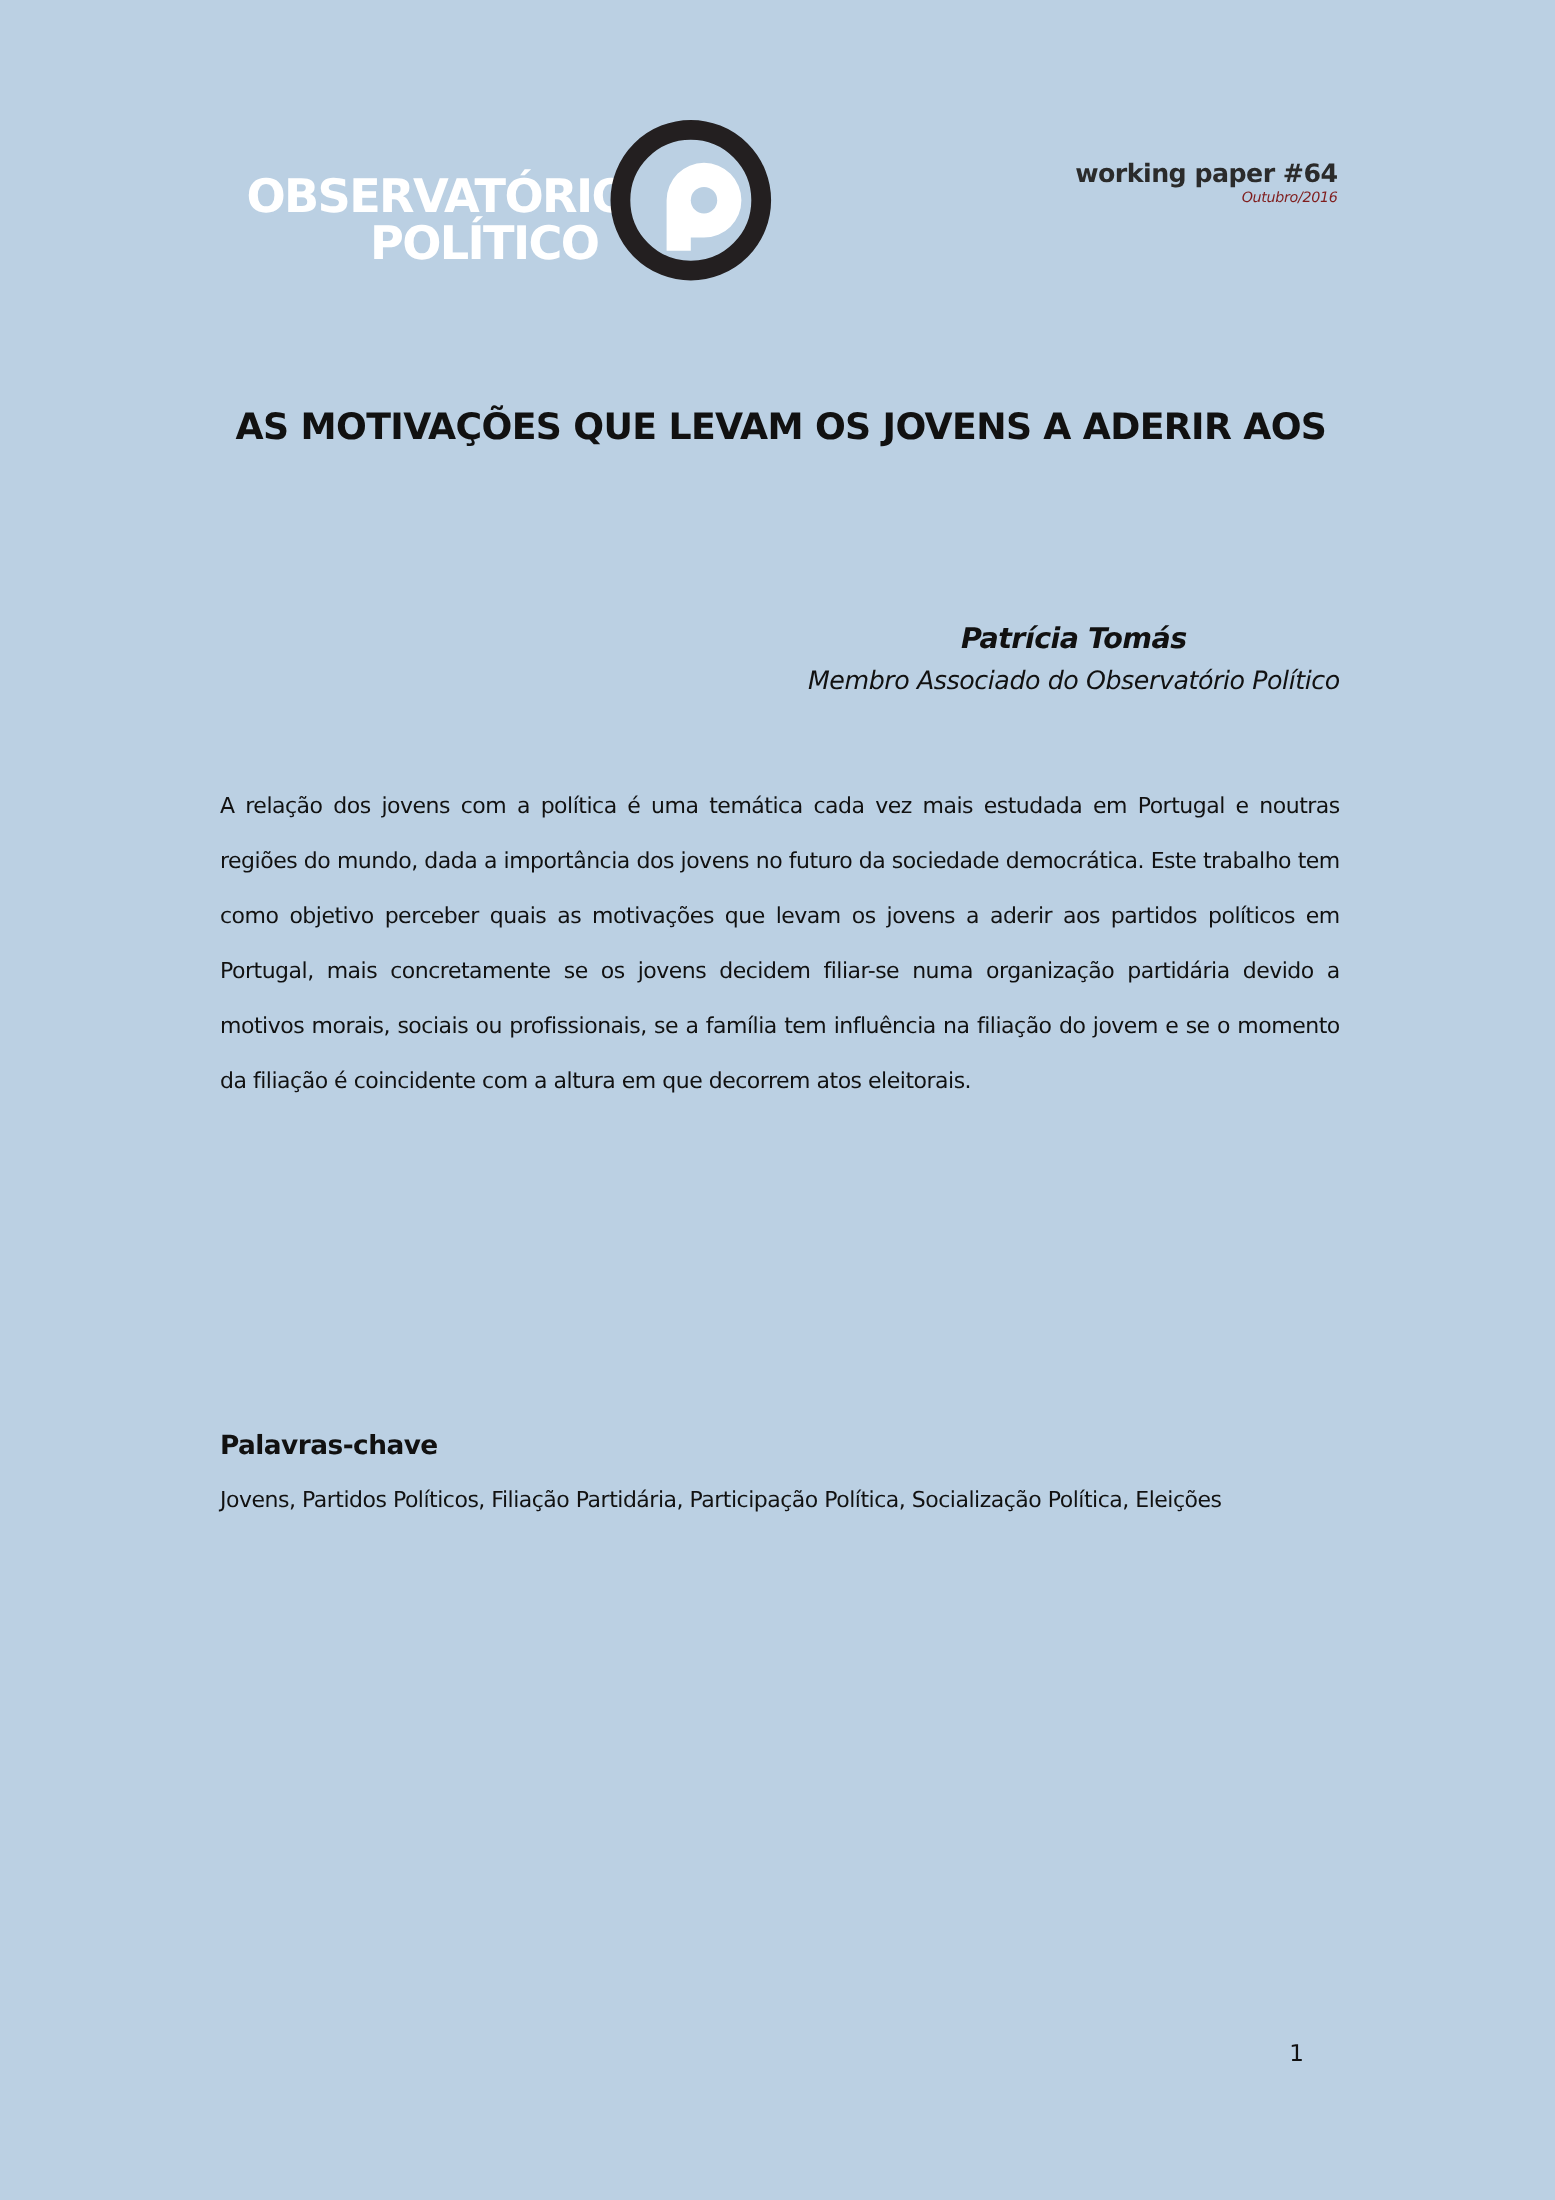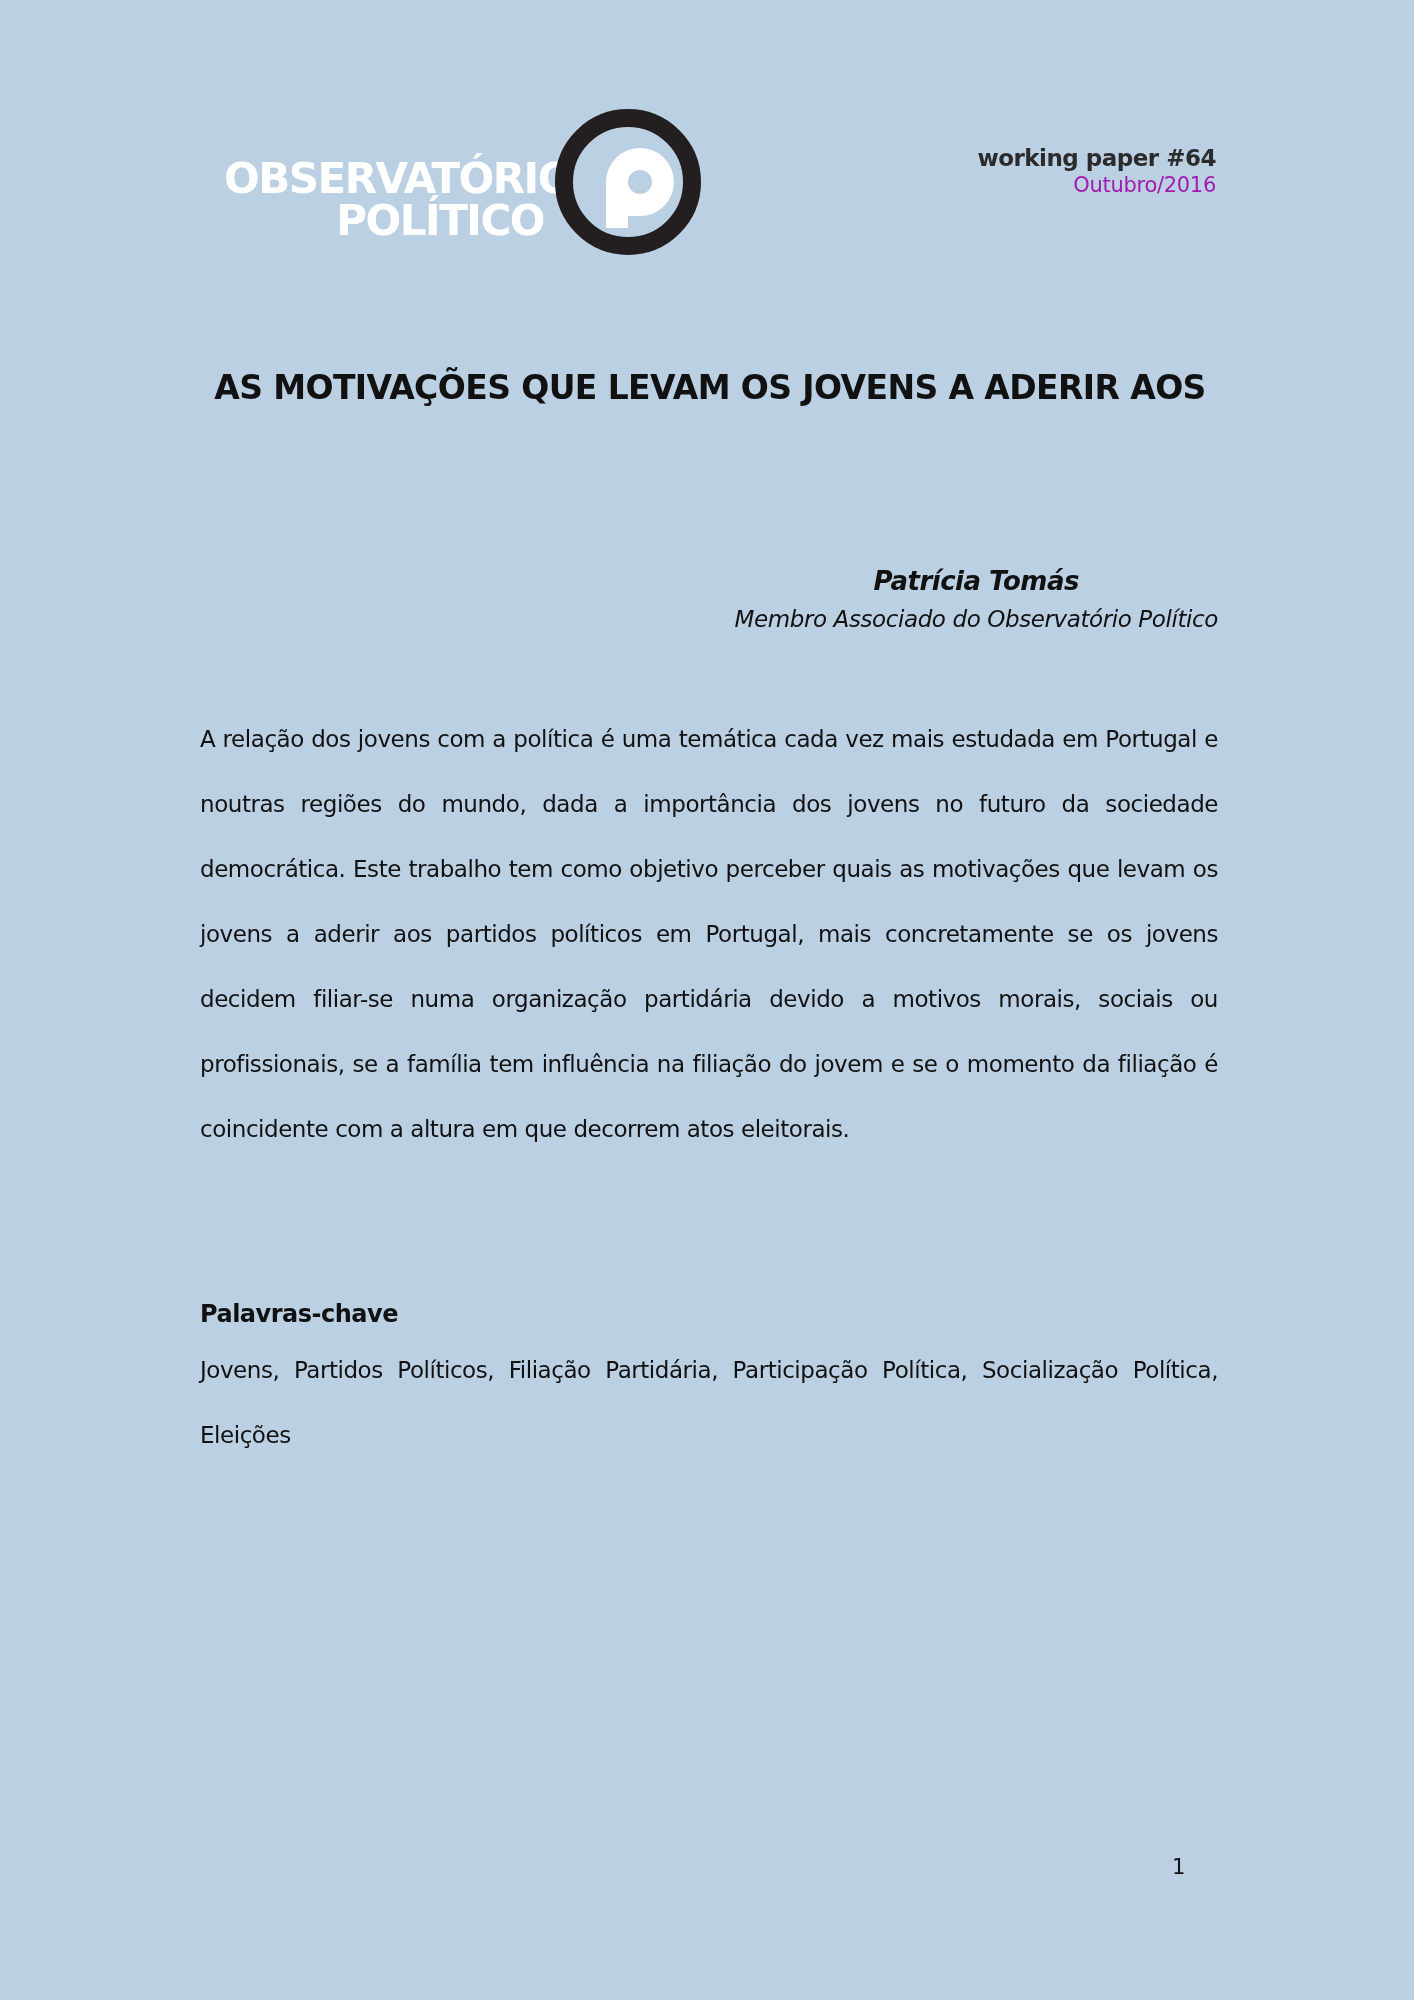--- a/index.html
+++ b/index.html
@@ -21,35 +21,35 @@
       font-weight: bold; color: #ffffff;
       font-size: 42px; line-height: 42px; letter-spacing: -1.5px;
       text-align: right; width: 320px;
     }
     .logo-text div { white-space: nowrap; }
     .logo-mark { position: absolute; left: 332px; top: 0; width: 148px; height: 148px; }
     .wp {
       position: absolute; right: 198px; top: 145px; text-align: right;
     }
     .wp-title { font-weight: bold; font-size: 23px; color: #2b2b2b; letter-spacing: -0.5px; }
-    .wp-date { font-size: 21px; color: #a21caf; margin-top: 2px; letter-spacing: -0.3px; }
+    .wp-date { font-size: 13px; color: #7f1d1d; margin-top: 2px; letter-spacing: -0.3px; font-style: italic; }
     .title {
       position: absolute; left: 200px; width: 1020px; top: 355px;
       text-align: center; font-weight: bold; font-size: 33px; line-height: 66px;
       letter-spacing: -0.6px;
     }
     .author {
       position: absolute; right: 196px; top: 566px; text-align: center;
     }
     .author-name { font-weight: bold; font-style: italic; font-size: 26px; letter-spacing: -0.5px; }
     .author-aff { font-style: italic; font-size: 23px; margin-top: 10px; letter-spacing: -0.4px; }
     .section { position: absolute; left: 200px; width: 1018px; }
     .heading { font-weight: bold; font-size: 24px; letter-spacing: -0.5px; }
     .body-text {
-      font-size: 23px; line-height: 65px; text-align: justify;
+      font-size: 20px; line-height: 50px; text-align: justify;
       letter-spacing: -0.45px; margin-top: 10px;
     }
     .resumo { top: 697px; }
     .keywords { top: 1300px; }
     .page-num { position: absolute; left: 1172px; top: 1855px; font-size: 21px; }
   </style>
 </head>
 <body>
 
 <div class="logo">

